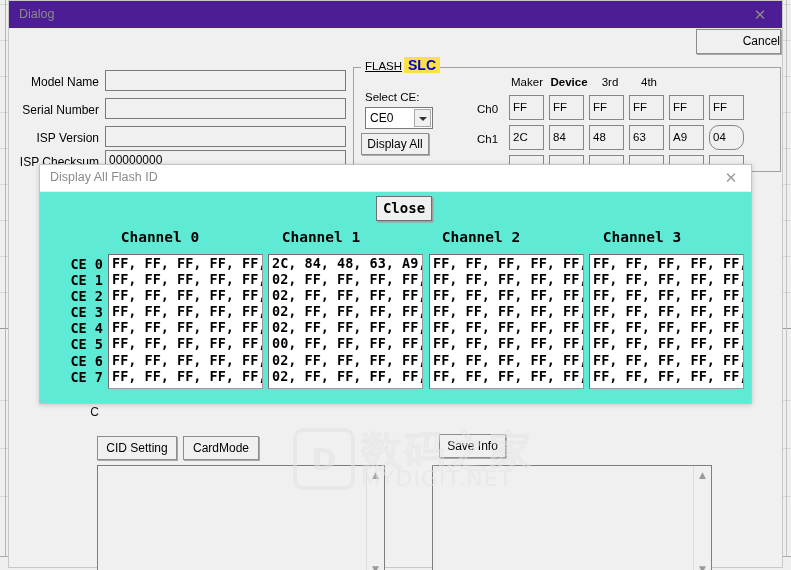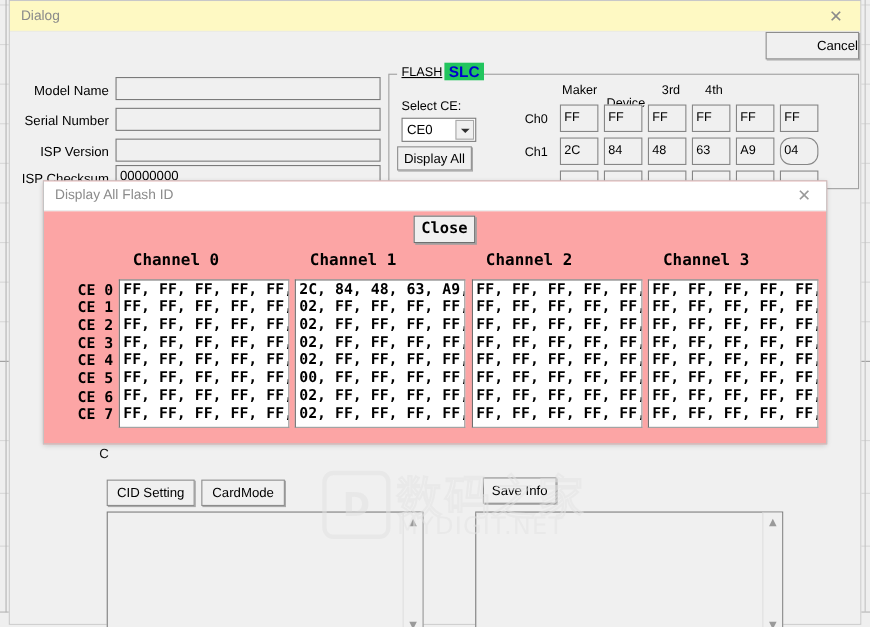--- a/index.html
+++ b/index.html
@@ -24,21 +24,21 @@
   }
 
   
   #main-dialog{
     position:absolute;left:8px;top:0;width:775px;height:568px;
     background:#f0f0f0;
     border:1px solid #c8c8c8;
     box-sizing:border-box;
   }
   #main-titlebar{
-    height:27px;background:#fef9c3;position:relative;
+    height:27px;background:#4c1d95;position:relative;
     border-bottom:1px solid #e8e8e8;
   }
   #main-title{
     position:absolute;left:10px;top:6px;font-size:12.5px;color:#8b8b8b;
   }
   #main-close{
     position:absolute;right:8px;top:4px;width:28px;height:20px;
     color:#8a8a8a;font-size:15px;text-align:center;line-height:20px;
     font-family:"DejaVu Sans",sans-serif;cursor:pointer;
   }
@@ -68,21 +68,21 @@
   
   #flash-group{
     position:absolute;left:344px;top:38px;width:428px;height:105px;
     border:1px solid #a0a0a0;box-sizing:border-box;
   }
   #flash-legend{
     position:absolute;left:352px;top:31px;background:#f0f0f0;
     padding:0 4px;font-size:11.5px;color:#000;text-decoration:underline;
   }
   #flash-legend-slc{
-    position:absolute;left:395px;top:28px;background:#22c55e;
+    position:absolute;left:395px;top:28px;background:#fde047;
     padding:0 4px;font-size:14px;font-weight:bold;color:#0000cd;
   }
   .flash-col-hdr{position:absolute;font-size:11.5px;color:#000;text-align:center;}
   .flash-row-lbl{position:absolute;font-size:11.5px;color:#000;}
   .flash-cell{
     position:absolute;width:35px;height:25px;
     background:#f0f0f0;border:1px solid #868686;box-sizing:border-box;
     font-size:11.5px;line-height:23px;padding-left:3px;color:#000;
   }
   #sel-ce-label{position:absolute;left:356px;top:62px;font-size:11.5px;}
@@ -143,21 +143,21 @@
     white-space:nowrap;letter-spacing:2px;
   }
   #wm-en{
     position:absolute;left:72px;top:44px;font-size:22px;color:#e4e4e4;
     font-family:"DejaVu Sans",sans-serif;letter-spacing:1px;white-space:nowrap;
   }
 
   
   #flashid-dialog{
     position:absolute;left:39px;top:164px;width:713px;height:240px;
-    background:#fca5a5;border:1px solid #c4c4c4;box-sizing:border-box;
+    background:#5eead4;border:1px solid #c4c4c4;box-sizing:border-box;
     box-shadow:0 1px 5px rgba(0,0,0,.18);
   }
   #flashid-titlebar{
     height:26px;background:#ffffff;position:relative;
     border-bottom:1px solid #ececec;
   }
   #flashid-title{
     position:absolute;left:10px;top:5px;font-size:12.5px;color:#8b8b8b;
   }
   #flashid-close{
@@ -249,21 +249,21 @@
     <div id="flash-legend-slc">SLC</div>
 
     <div id="sel-ce-label">Select CE:</div>
     <div id="ce-combo">
       <span>CE0</span>
       <span id="ce-combo-arrow"></span>
     </div>
     <div class="win-btn" id="display-all-btn">Display All</div>
 
     <div class="flash-col-hdr" style="left:496px;top:47px;width:44px;">Maker</div>
-    <div class="flash-col-hdr" style="left:535px;top:59px;width:50px;">Device</div>
+    <div class="flash-col-hdr" style="left:535px;top:47px;width:50px;font-weight:bold;">Device</div>
     <div class="flash-col-hdr" style="left:580px;top:47px;width:42px;">3rd</div>
     <div class="flash-col-hdr" style="left:619px;top:47px;width:42px;">4th</div>
 
     <div class="flash-row-lbl" style="left:468px;top:74px;">Ch0</div>
     <div class="flash-cell" style="left:500px;top:66px;">FF</div>
     <div class="flash-cell" style="left:540px;top:66px;">FF</div>
     <div class="flash-cell" style="left:580px;top:66px;">FF</div>
     <div class="flash-cell" style="left:620px;top:66px;">FF</div>
     <div class="flash-cell" style="left:660px;top:66px;">FF</div>
     <div class="flash-cell" style="left:700px;top:66px;">FF</div>

